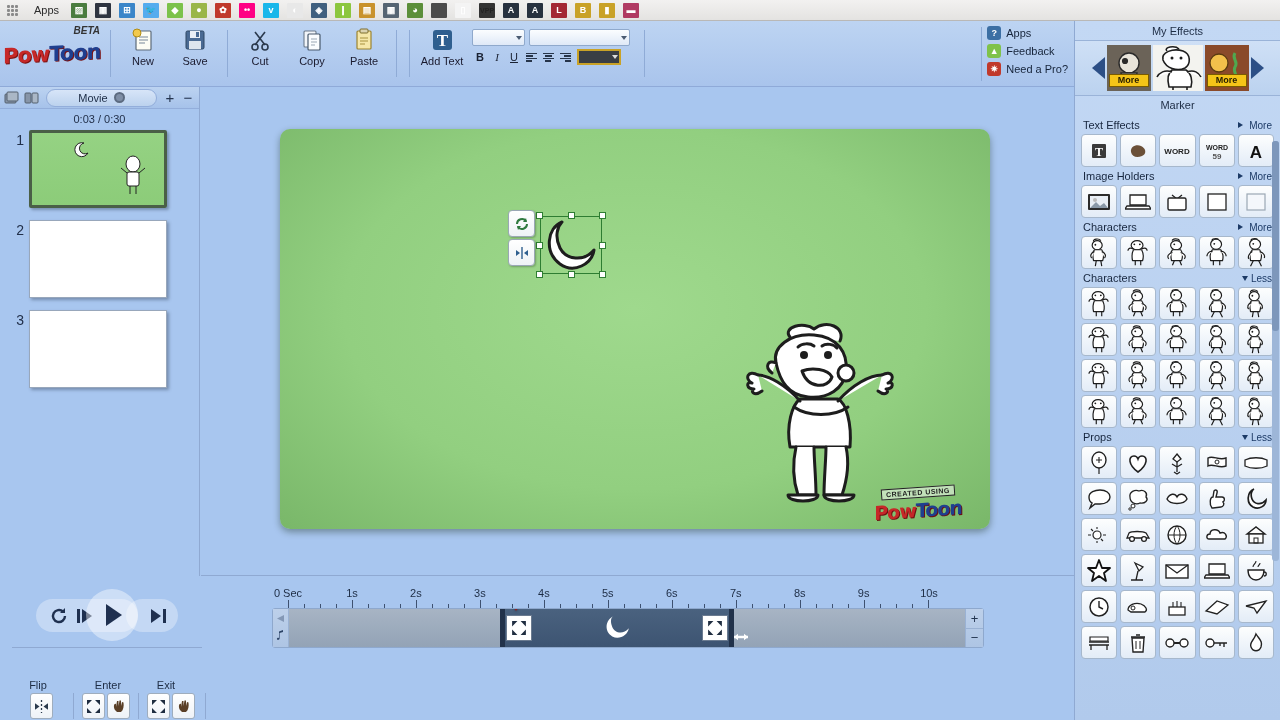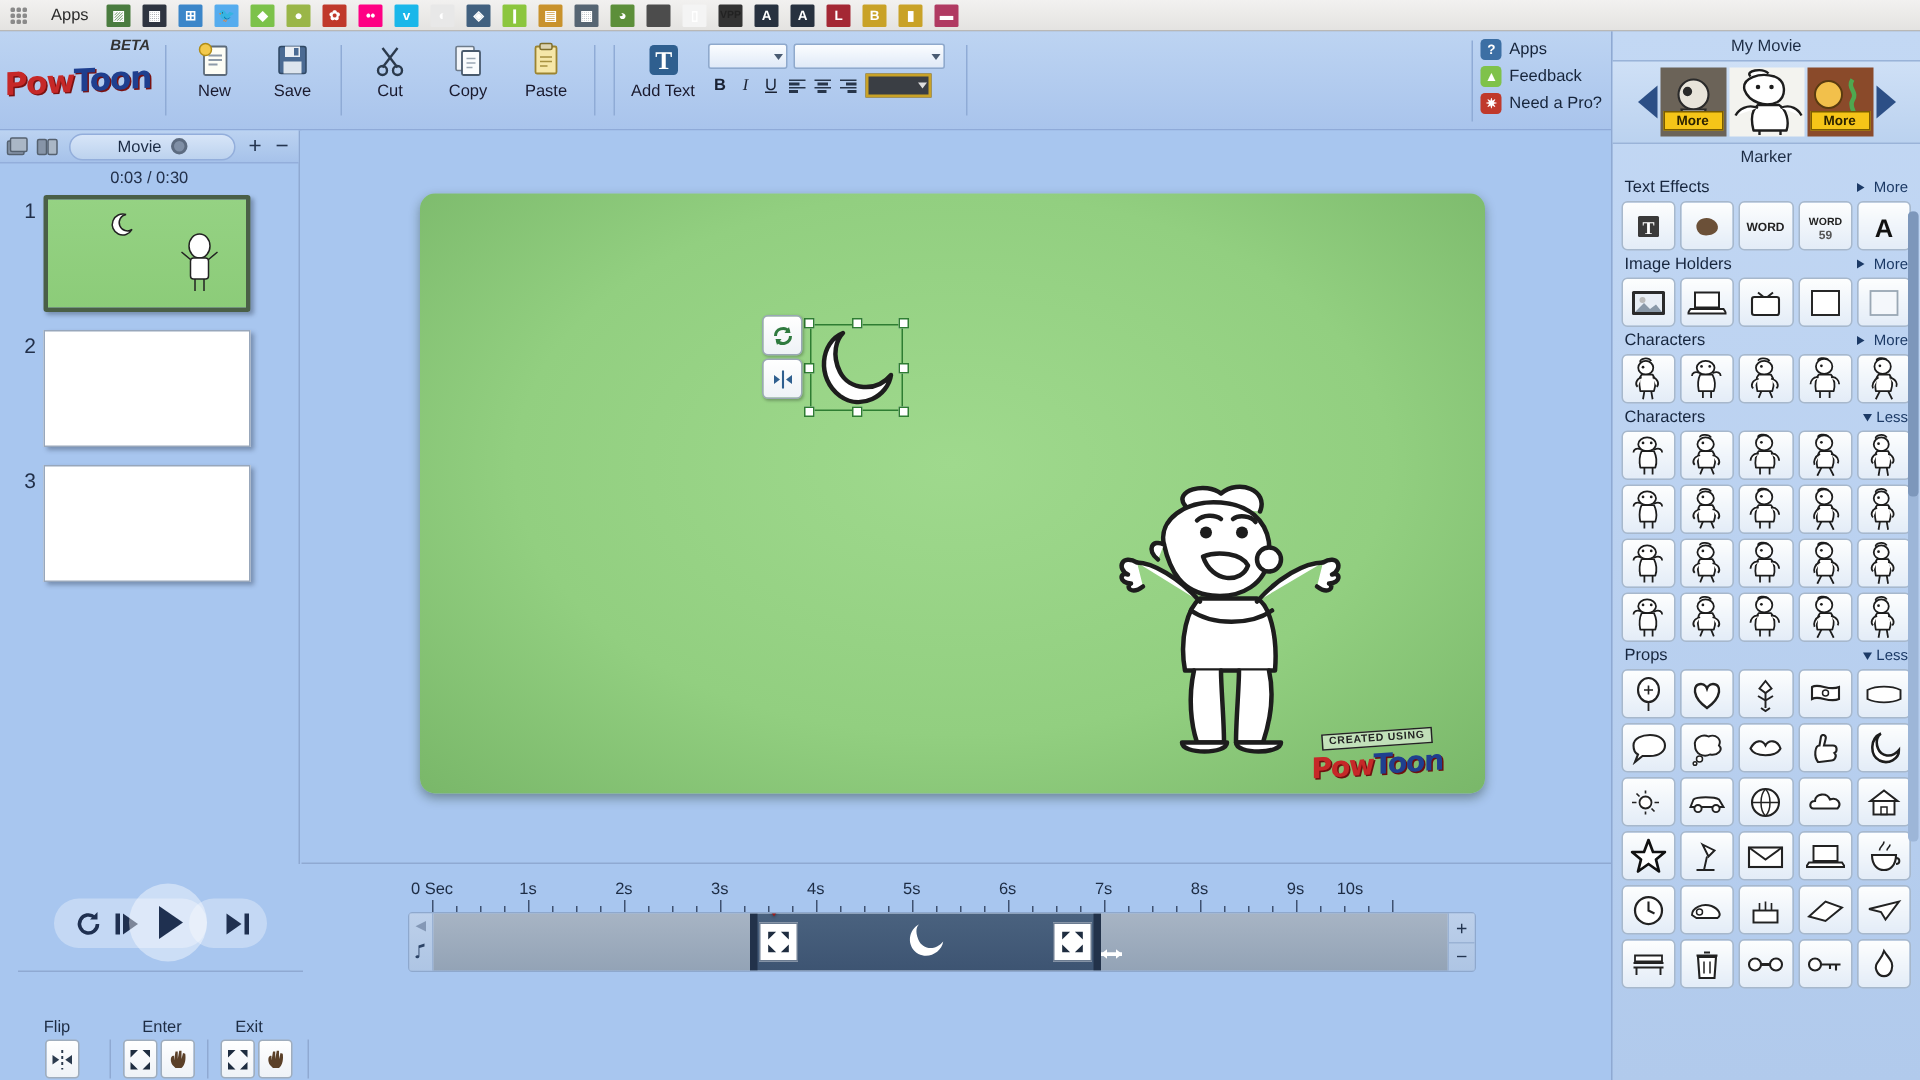--- a/index.html
+++ b/index.html
@@ -745,21 +745,21 @@
         <span class="tlabel" style="left: 527.698px;">8s</span>
         <span class="tick min" style="left: 543.689px;"></span>
         <span class="tick min" style="left: 559.679px;"></span>
         <span class="tick min" style="left: 575.67px;"></span>
         <span class="tick maj" style="left: 591.66px;"></span>
         <span class="tlabel" style="left: 591.66px;">9s</span>
         <span class="tick min" style="left: 607.651px;"></span>
         <span class="tick min" style="left: 623.642px;"></span>
         <span class="tick min" style="left: 639.632px;"></span>
         <span class="tick maj" style="left: 655.623px;"></span>
-        <span class="tlabel" style="left: 628px; text-align: center;">10s</span>
+        <span class="tlabel" style="left: 657px; text-align: center;">10s</span>
       </div>
     <div id="track">
       <div id="trackgutter">
         <span style="opacity:.45">
           <svg width="9" height="9" viewBox="0 0 9 9">
               <path d="M1 4.5 l7 -3.5 v7 z" fill="#45597a"></path>
             </svg>
         </span>
         <span>
           <svg width="9" height="12" viewBox="0 0 9 12">
@@ -797,21 +797,21 @@
       </div>
       <div id="zoombtns">
         <span class="zb">+</span>
         <span class="zb">−</span>
       </div>
     </div>
   </div>
 </div>
 
 <div id="library">
-  <div id="mystyles-title">My Movie</div>
+  <div id="mystyles-title">My Effects</div>
   <div id="styles-strip">
     <span class="arrow-l"></span>
     <div class="style-cell c1">
       <svg width="44" height="46" viewBox="0 0 44 46">
           <g fill="#e8e4da" stroke="#2a2a2a" stroke-width="1.4">
             <circle cx="22" cy="18" r="10"></circle>
             <circle cx="18" cy="16" r="2.4" fill="#2a2a2a"></circle>
             <path d="M14 28 l16 0 l-2 12 l-12 0 z"></path>
           </g>
         </svg>

